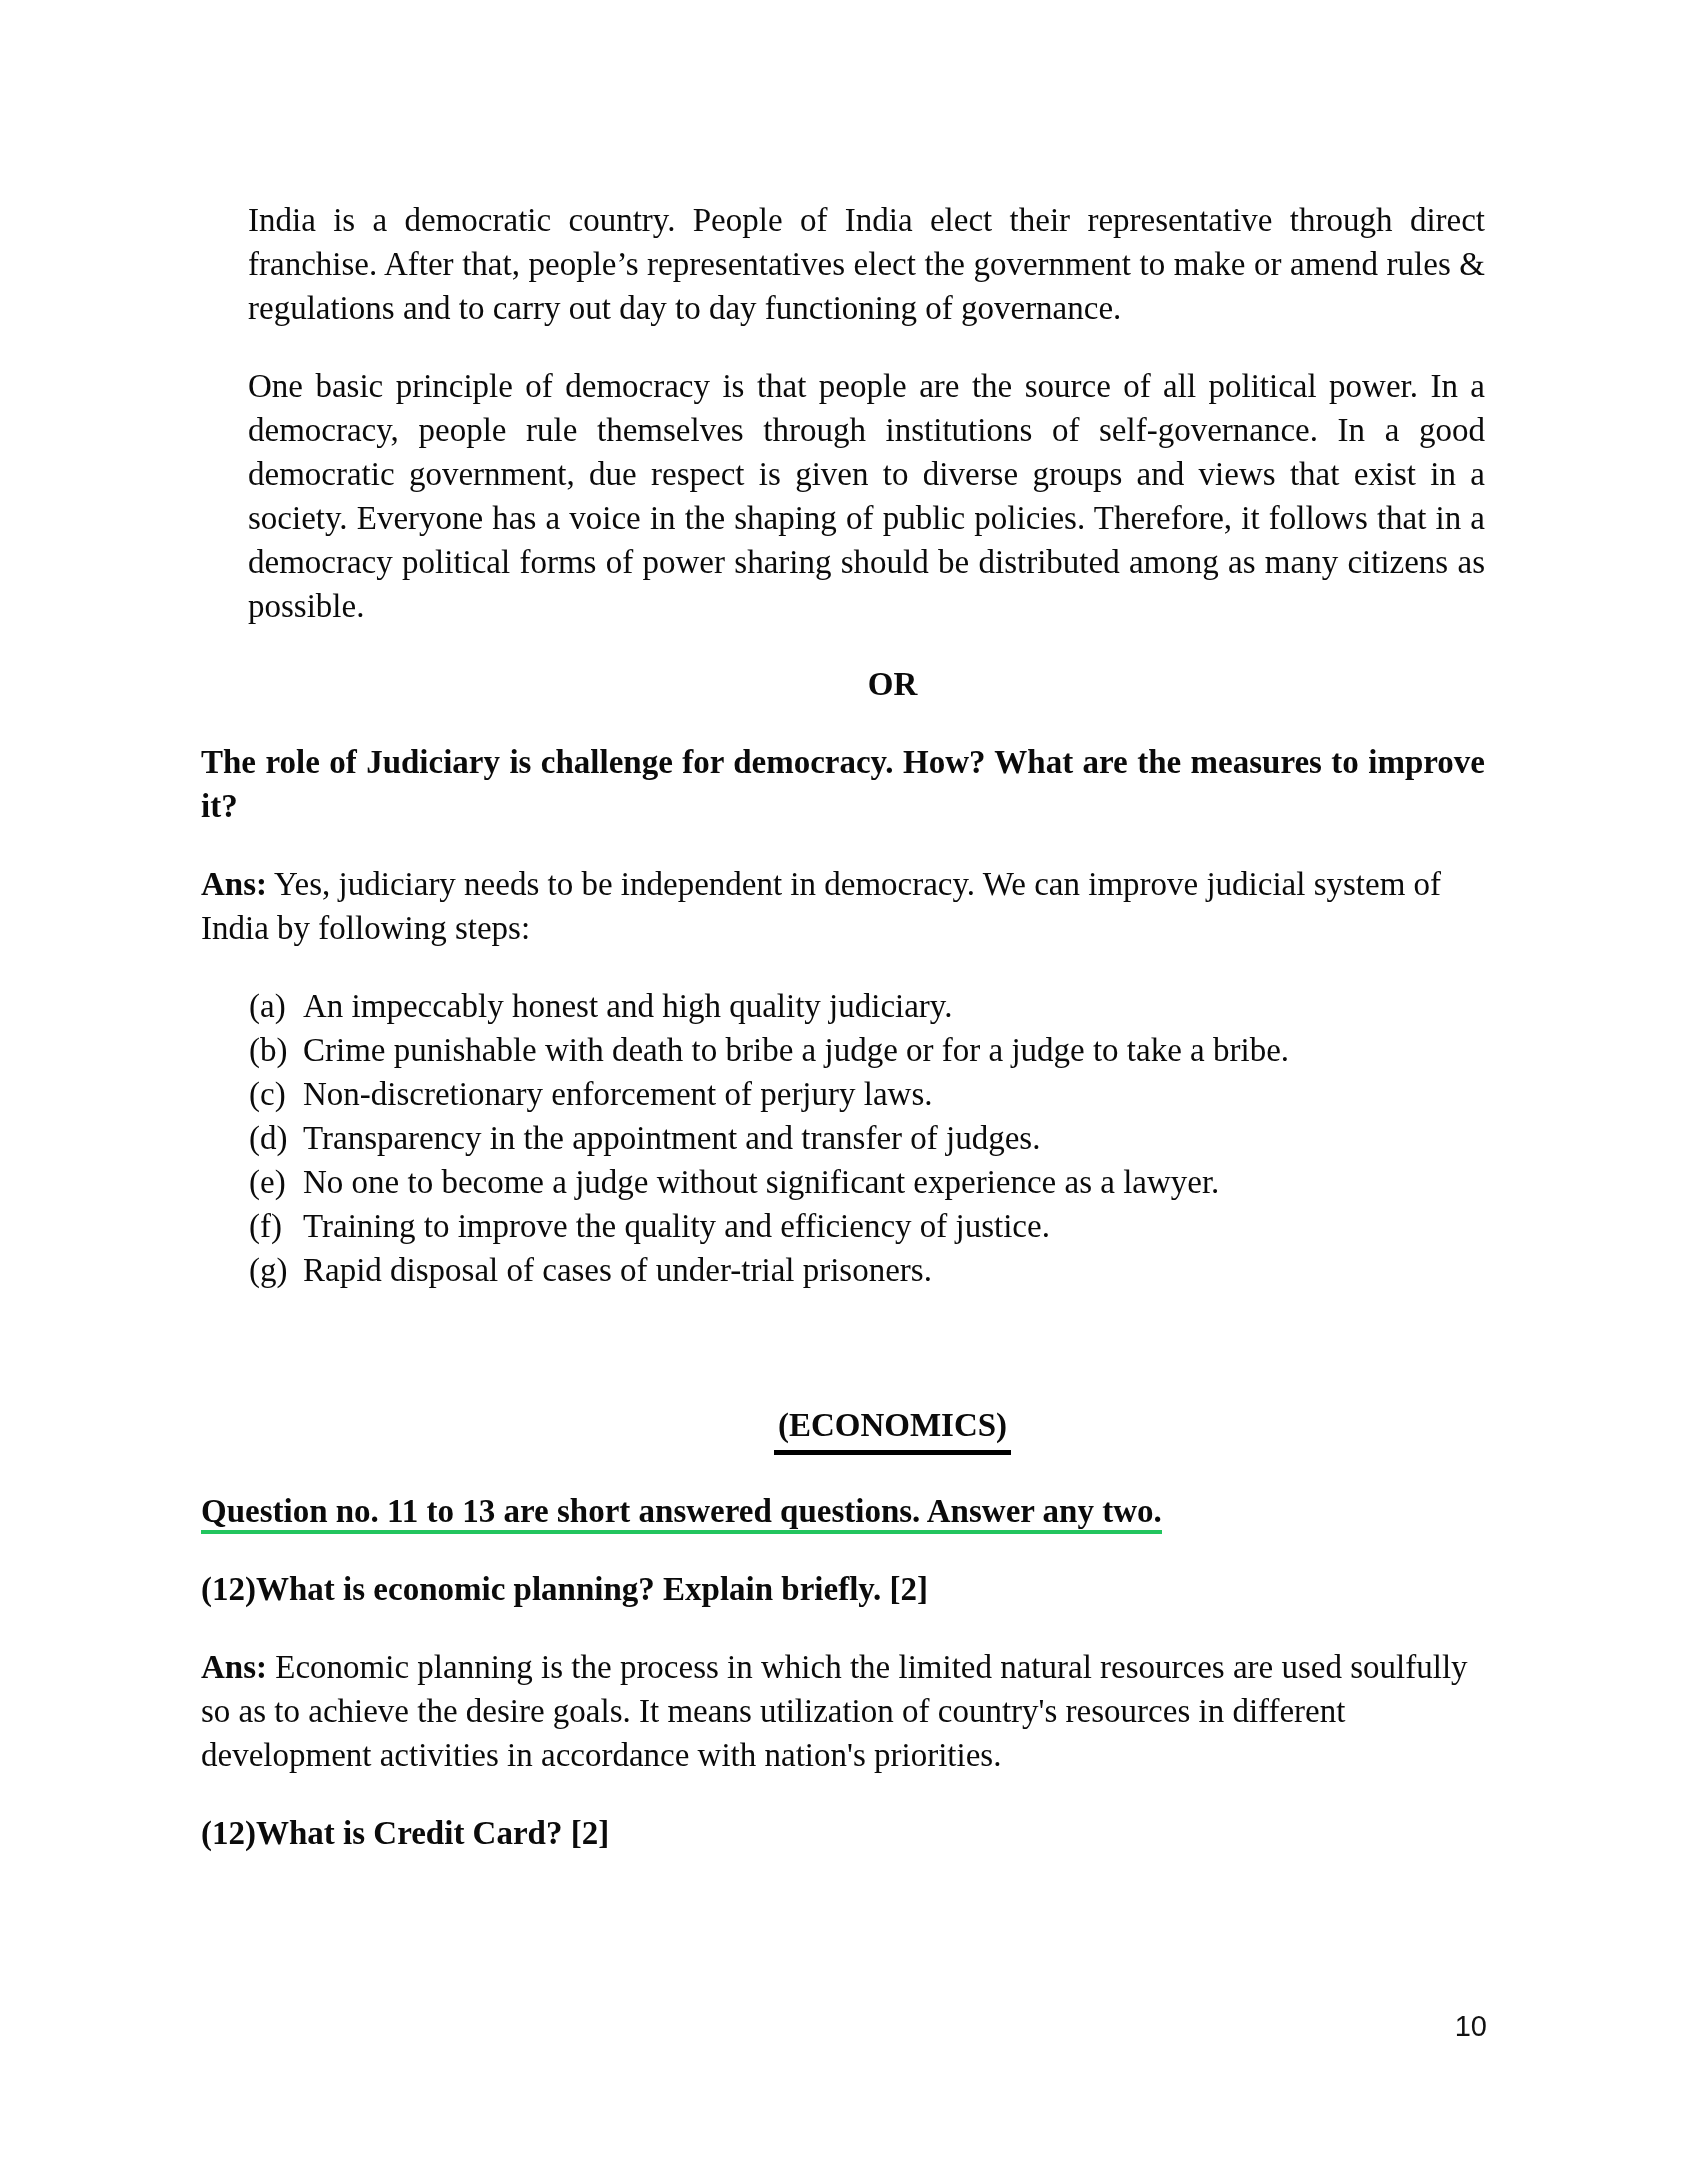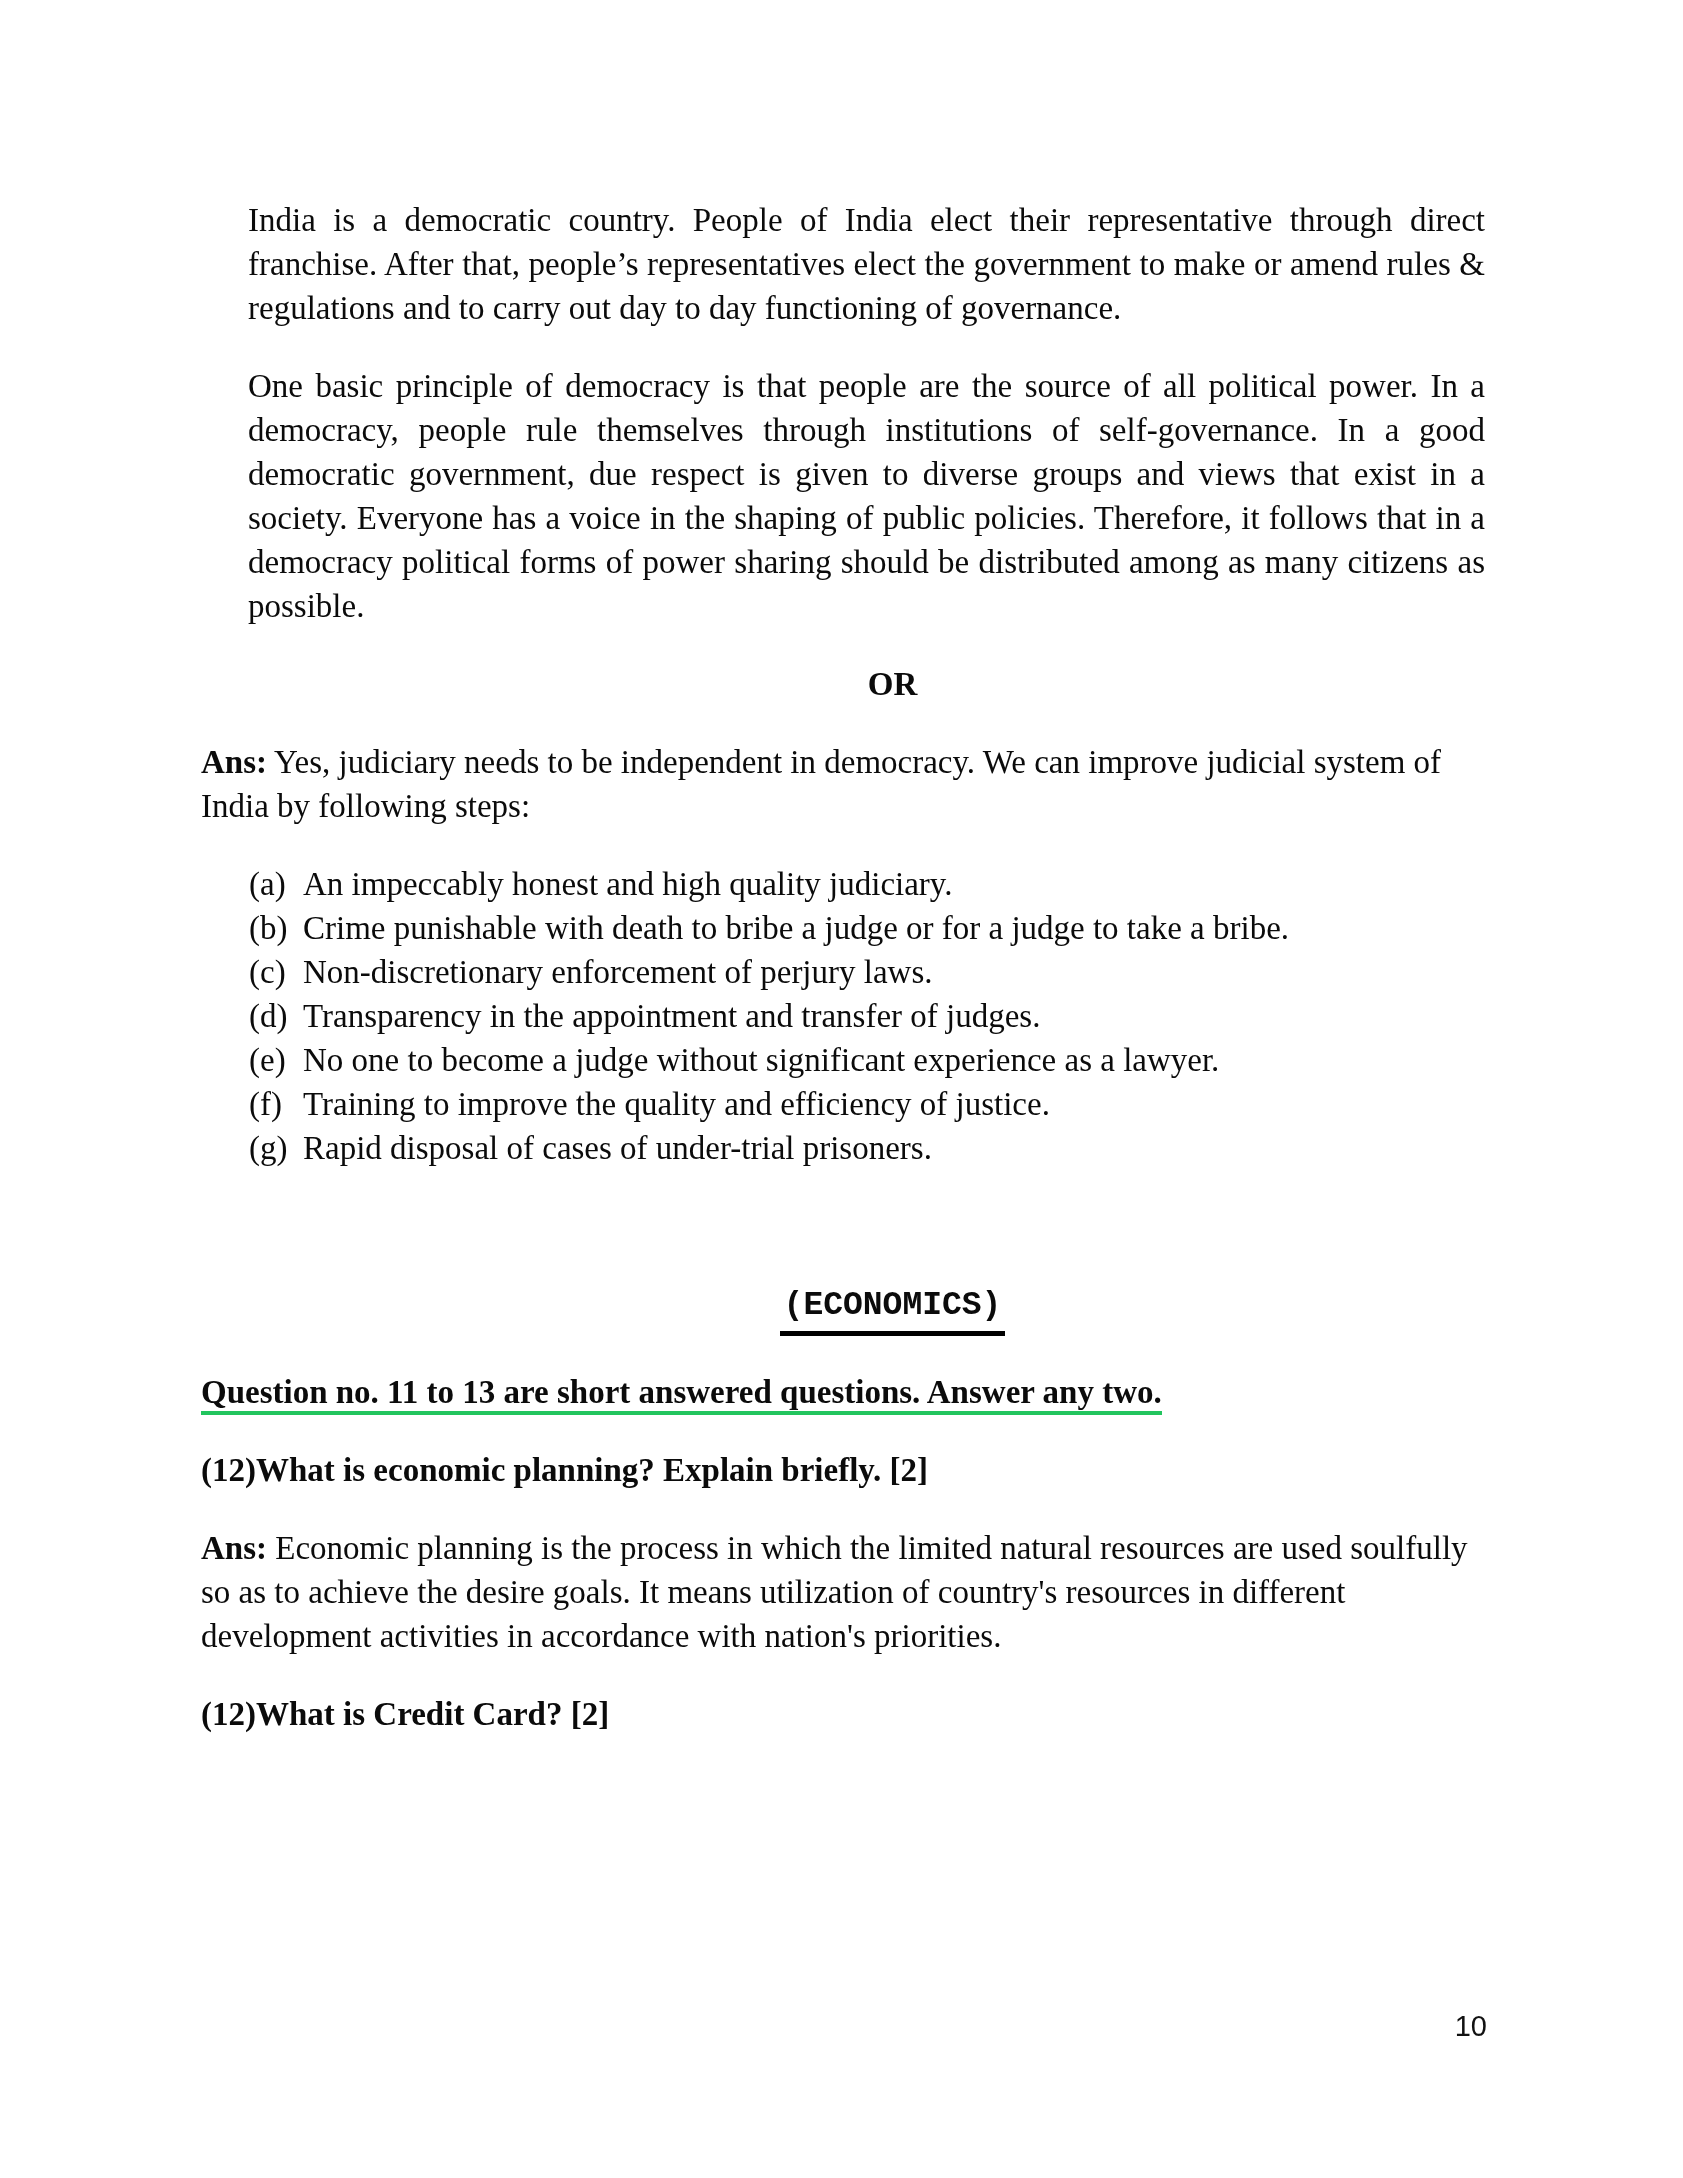--- a/index.html
+++ b/index.html
@@ -15,21 +15,21 @@
     line-height: 44px;
     color: #0b0b0b;
     overflow: hidden;
   }
   .para { margin: 0 0 34px 0; }
   .j { text-align: justify; }
   .ind { margin-left: 47px; }
   .b { font-weight: bold; }
   .ctr { text-align: center; padding-left: 99px; }
   .u4 { border-bottom: 4px solid #22c55e; padding-bottom: 1px; }
-  .u5 { display: inline-block; border-bottom: 5px solid #000; padding: 0 4px 3px 4px; font-family: Liberation Mono, monospace; }
+  .u5 { display: inline-block; border-bottom: 5px solid #000; padding: 0 4px 3px 4px; }
   .list { margin: 0 0 34px 0; }
   .li { display: flex; }
   .li .mk { flex: none; margin-left: 48px; width: 54px; }
   .li .tx { flex: 1; }
   .spacer { height: 77px; }
   .pageno {
     position: absolute;
     top: 2006px;
     right: 196px;
     font-family: "Liberation Sans", "DejaVu Sans", sans-serif;
@@ -42,20 +42,21 @@
 <body>
 
 <div class="page">
 
   <p class="para j ind">India is a democratic country. People of India elect their representative through direct franchise. After that, people’s representatives elect the government to make or amend rules &amp; regulations and to carry out day to day functioning of governance.</p>
 
   <p class="para j ind">One basic principle of democracy is that people are the source of all political power. In a democracy, people rule themselves through institutions of self-governance. In a good democratic government, due respect is given to diverse groups and views that exist in a society. Everyone has a voice in the shaping of public policies. Therefore, it follows that in a democracy political forms of power sharing should be distributed among as many citizens as possible.</p>
 
   <p class="para b ctr">OR</p>
 
+  <p class="para b j">The role of Judiciary is challenge for democracy. How? What are the measures to improve it?</p>
 
   <p class="para"><span class="b">Ans:</span> <span>Yes, judiciary needs to be independent in democracy. We can improve judicial system of India by following steps:</span></p>
 
   <div class="list">
     <div class="li">
       <span class="mk">(a)</span>
       <span class="tx">An impeccably honest and high quality judiciary.</span>
     </div>
     <div class="li">
       <span class="mk">(b)</span>

